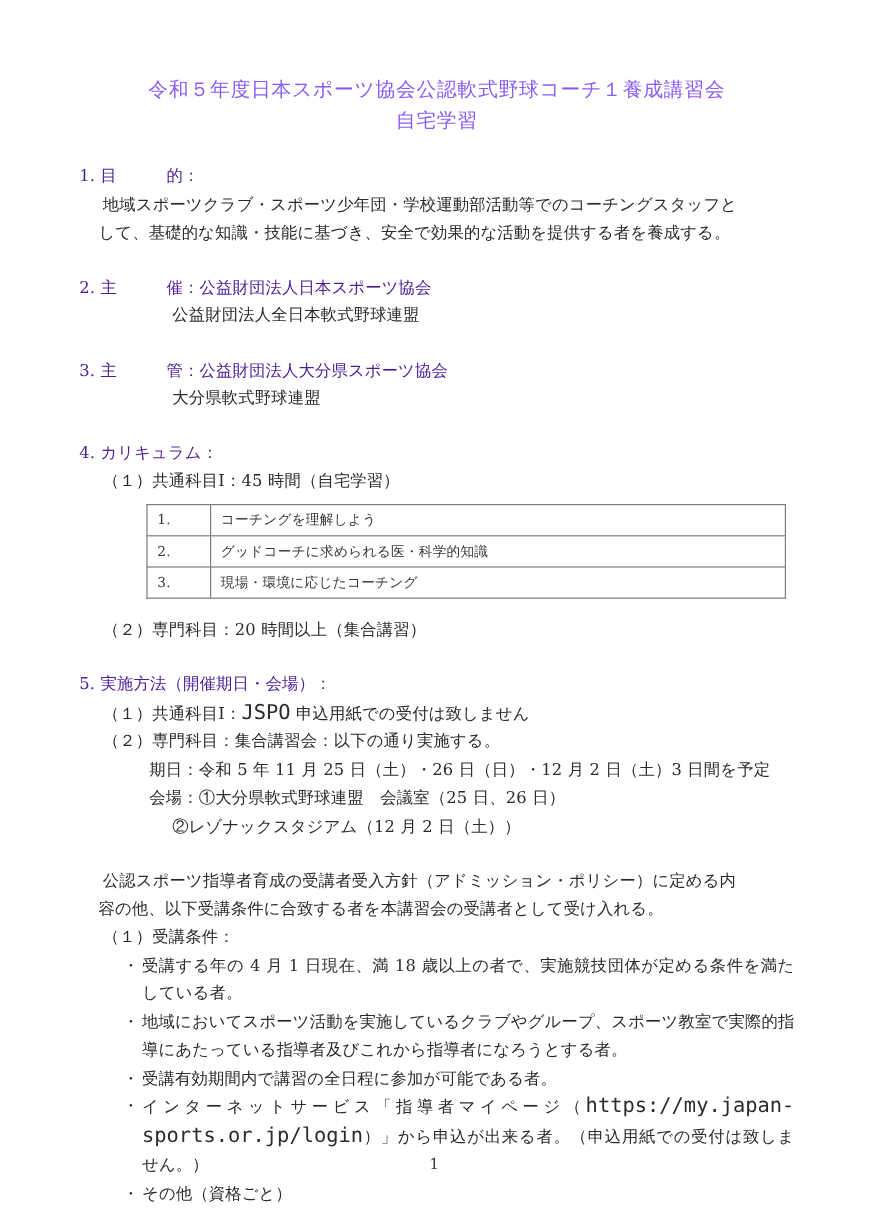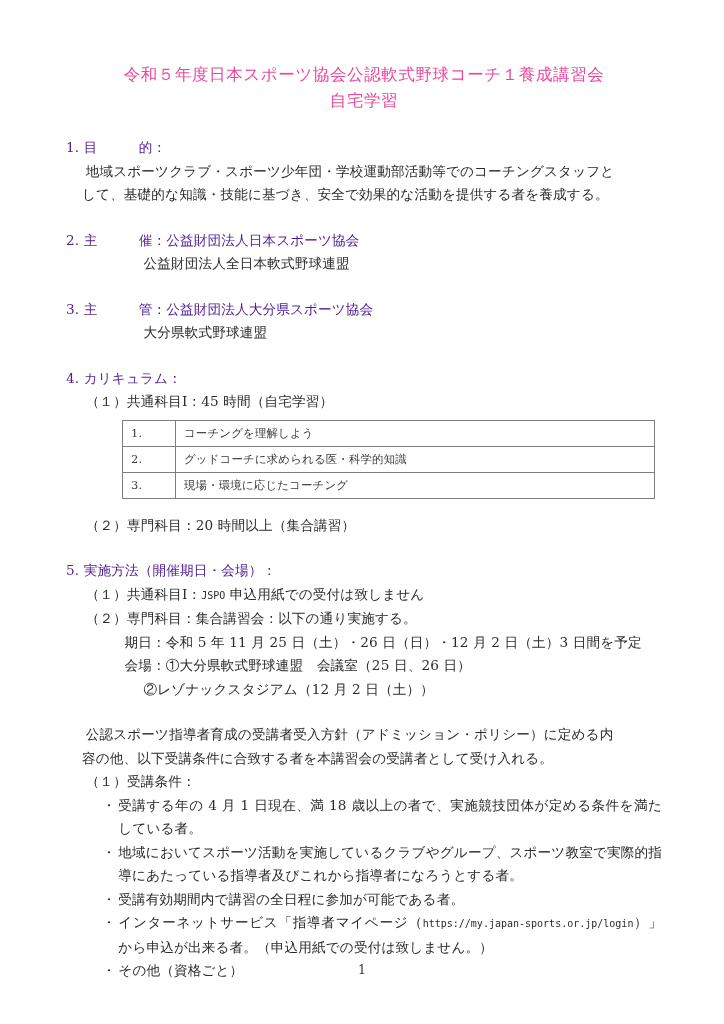--- a/index.html
+++ b/index.html
@@ -26,21 +26,21 @@
     left: 66px;
     top: 62px;
     width: 596px;
   }
   .doc-title {
     text-align: center;
     font-size: 16.5px;
     line-height: 26px;
     letter-spacing: 0.6px;
     font-weight: 400;
-    color: #ec4899;
+    color: #8b5cf6;
   }
   .doc-title .line2 {
     display: block;
   }
   .section {
     margin-top: 22px;
     font-size: 13.6px;
     line-height: 23.5px;
     letter-spacing: 0.15px;
   }
@@ -57,21 +57,21 @@
     margin-left: 1.45em;
   }
   .indent-3 {
     margin-left: 4.3em;
   }
   .indent-4 {
     margin-left: 5.7em;
   }
   .mono {
     font-family: "DejaVu Sans Mono", "Liberation Mono", monospace;
-    font-size: 10px;
+    font-size: 17px;
     letter-spacing: 0;
   }
   
   .curriculum-table {
     border-collapse: collapse;
     width: 533px;
     margin: 6px 0 6px 56px;
     table-layout: fixed;
   }
   .curriculum-table td {

